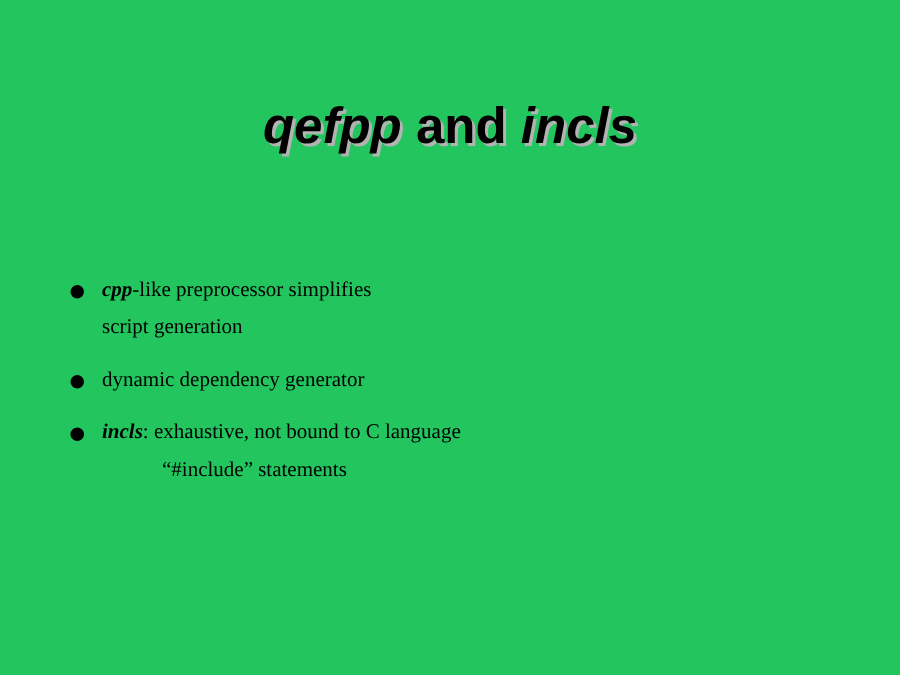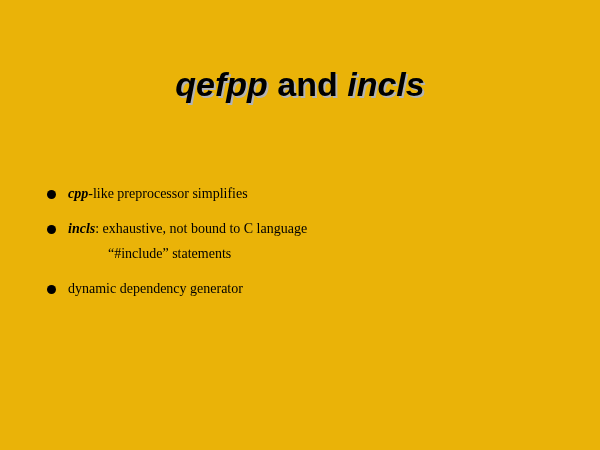--- a/index.html
+++ b/index.html
@@ -12,21 +12,21 @@
     background: #ffffff;
     overflow: hidden;
     font-family: "Liberation Serif", "DejaVu Serif", serif;
     -webkit-font-smoothing: antialiased;
   }
 
   .slide {
     position: relative;
     width: 600px;
     height: 450px;
-    background: #eab308;
+    background: #22c55e;
     box-sizing: border-box;
   }
 
   
   .slide-title {
     position: absolute;
     left: 0;
     top: 64px;
     width: 600px;
     text-align: center;
@@ -101,27 +101,28 @@
 
   <div class="slide-title">
     <span class="t-ital">qefpp</span><span class="sp"> </span><span class="t-reg">and</span><span class="sp"> </span><span class="t-ital">incls</span>
   </div>
 
   <div class="body-block">
 
     <div class="bullet-row">
       <span class="bullet-dot"></span>
       <span class="bullet-text"><span class="em-bi">cpp</span><span>-like preprocessor simplifies</span></span>
+      <span class="wrap-line">script generation</span>
+    </div>
+
+    <div class="bullet-row">
+      <span class="bullet-dot"></span>
+      <span class="bullet-text"><span class="em-bi"></span><span>dynamic dependency generator</span></span>
     </div>
 
     <div class="bullet-row">
       <span class="bullet-dot"></span>
       <span class="bullet-text"><span class="em-bi">incls</span><span>: exhaustive, not bound to C language</span></span>
       <span class="wrap-line indent-sub">“#include” statements</span>
     </div>
 
-    <div class="bullet-row">
-      <span class="bullet-dot"></span>
-      <span class="bullet-text"><span class="em-bi"></span><span>dynamic dependency generator</span></span>
-    </div>
-
   </div>
 </div>
 
 </body></html>

